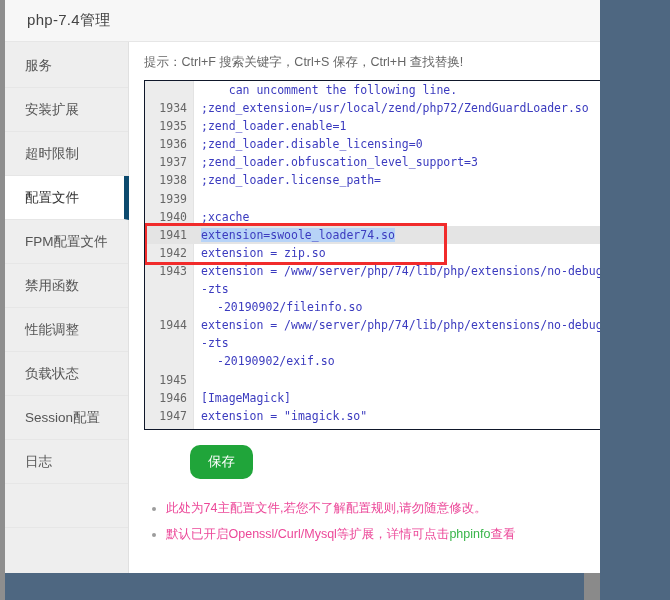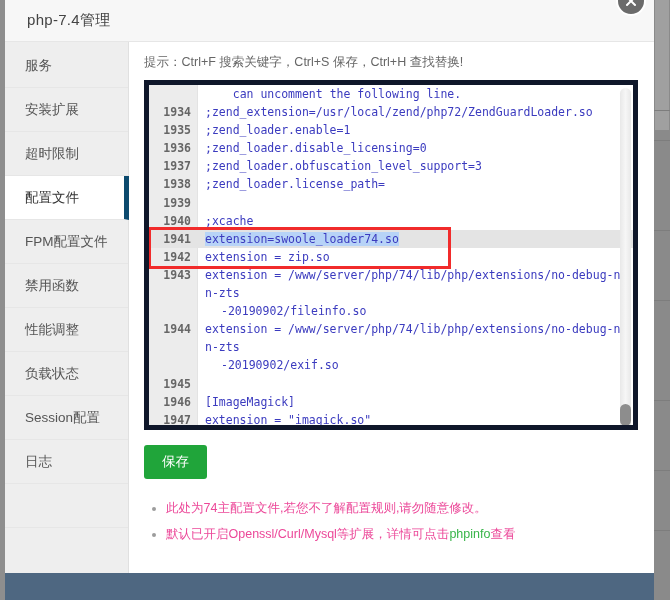--- a/index.html
+++ b/index.html
@@ -6,21 +6,21 @@
   html, body {
     margin: 0; padding: 0;
     width: 670px; height: 600px;
     overflow: hidden;
     background: #4e6781;
     font-family: "Liberation Sans", "DejaVu Sans", sans-serif;
   }
 
   #root {
     position: relative;
-    width: 670px;
+    width: 600px;
     height: 600px;
     background: #4e6781;
     overflow: hidden;
   }
 
   
   .left-edge {
     position: absolute;
     left: 0; top: 0;
     width: 5px; height: 600px;
@@ -130,21 +130,21 @@
   .hint {
     font-size: 12.5px;
     color: #666;
     padding: 12px 0 9px 0;
     white-space: nowrap;
   }
 
   .editor-wrap {
     position: relative;
     height: 350px;
-    border: 5px solid #0f172a;
+    border: 1px solid #0f172a;
     background: #fff;
     overflow: hidden;
   }
 
   .editor {
     position: absolute;
     inset: 0;
     overflow: hidden;
     font-family: "DejaVu Sans Mono", "Liberation Mono", monospace;
     font-size: 11.5px;
@@ -169,21 +169,20 @@
 
   .ln {
     width: 49px;
     flex: 0 0 49px;
     text-align: right;
     padding-right: 7px;
     color: #666;
     line-height: 18.1px;
     user-select: none;
     background: transparent;
-    font-weight: bold;
   }
   .code-text {
     flex: 1;
     color: #3b3bbf;
     line-height: 18.1px;
     padding-left: 7px;
     white-space: pre-wrap;
     word-break: break-all;
   }
   .code-text .sel {
@@ -219,25 +218,26 @@
     pointer-events: none;
     z-index: 20;
   }
 
   .save-row { padding: 15px 0 0 0; }
   .save-btn {
     display: inline-block;
     background: #20a53a;
     color: #fff;
     border: none;
-    border-radius: 3px;
+    border-radius: 10px;
     font-size: 13.5px;
     padding: 8px 18px;
     cursor: pointer;
     font-family: "Liberation Sans", sans-serif;
+    margin-left: 46px;
   }
 
   .notes {
     margin: 16px 0 0 0;
     padding-left: 22px;
     list-style: disc;
     color: #9a9a9a;
   }
   .notes li {
     font-size: 12.5px;

